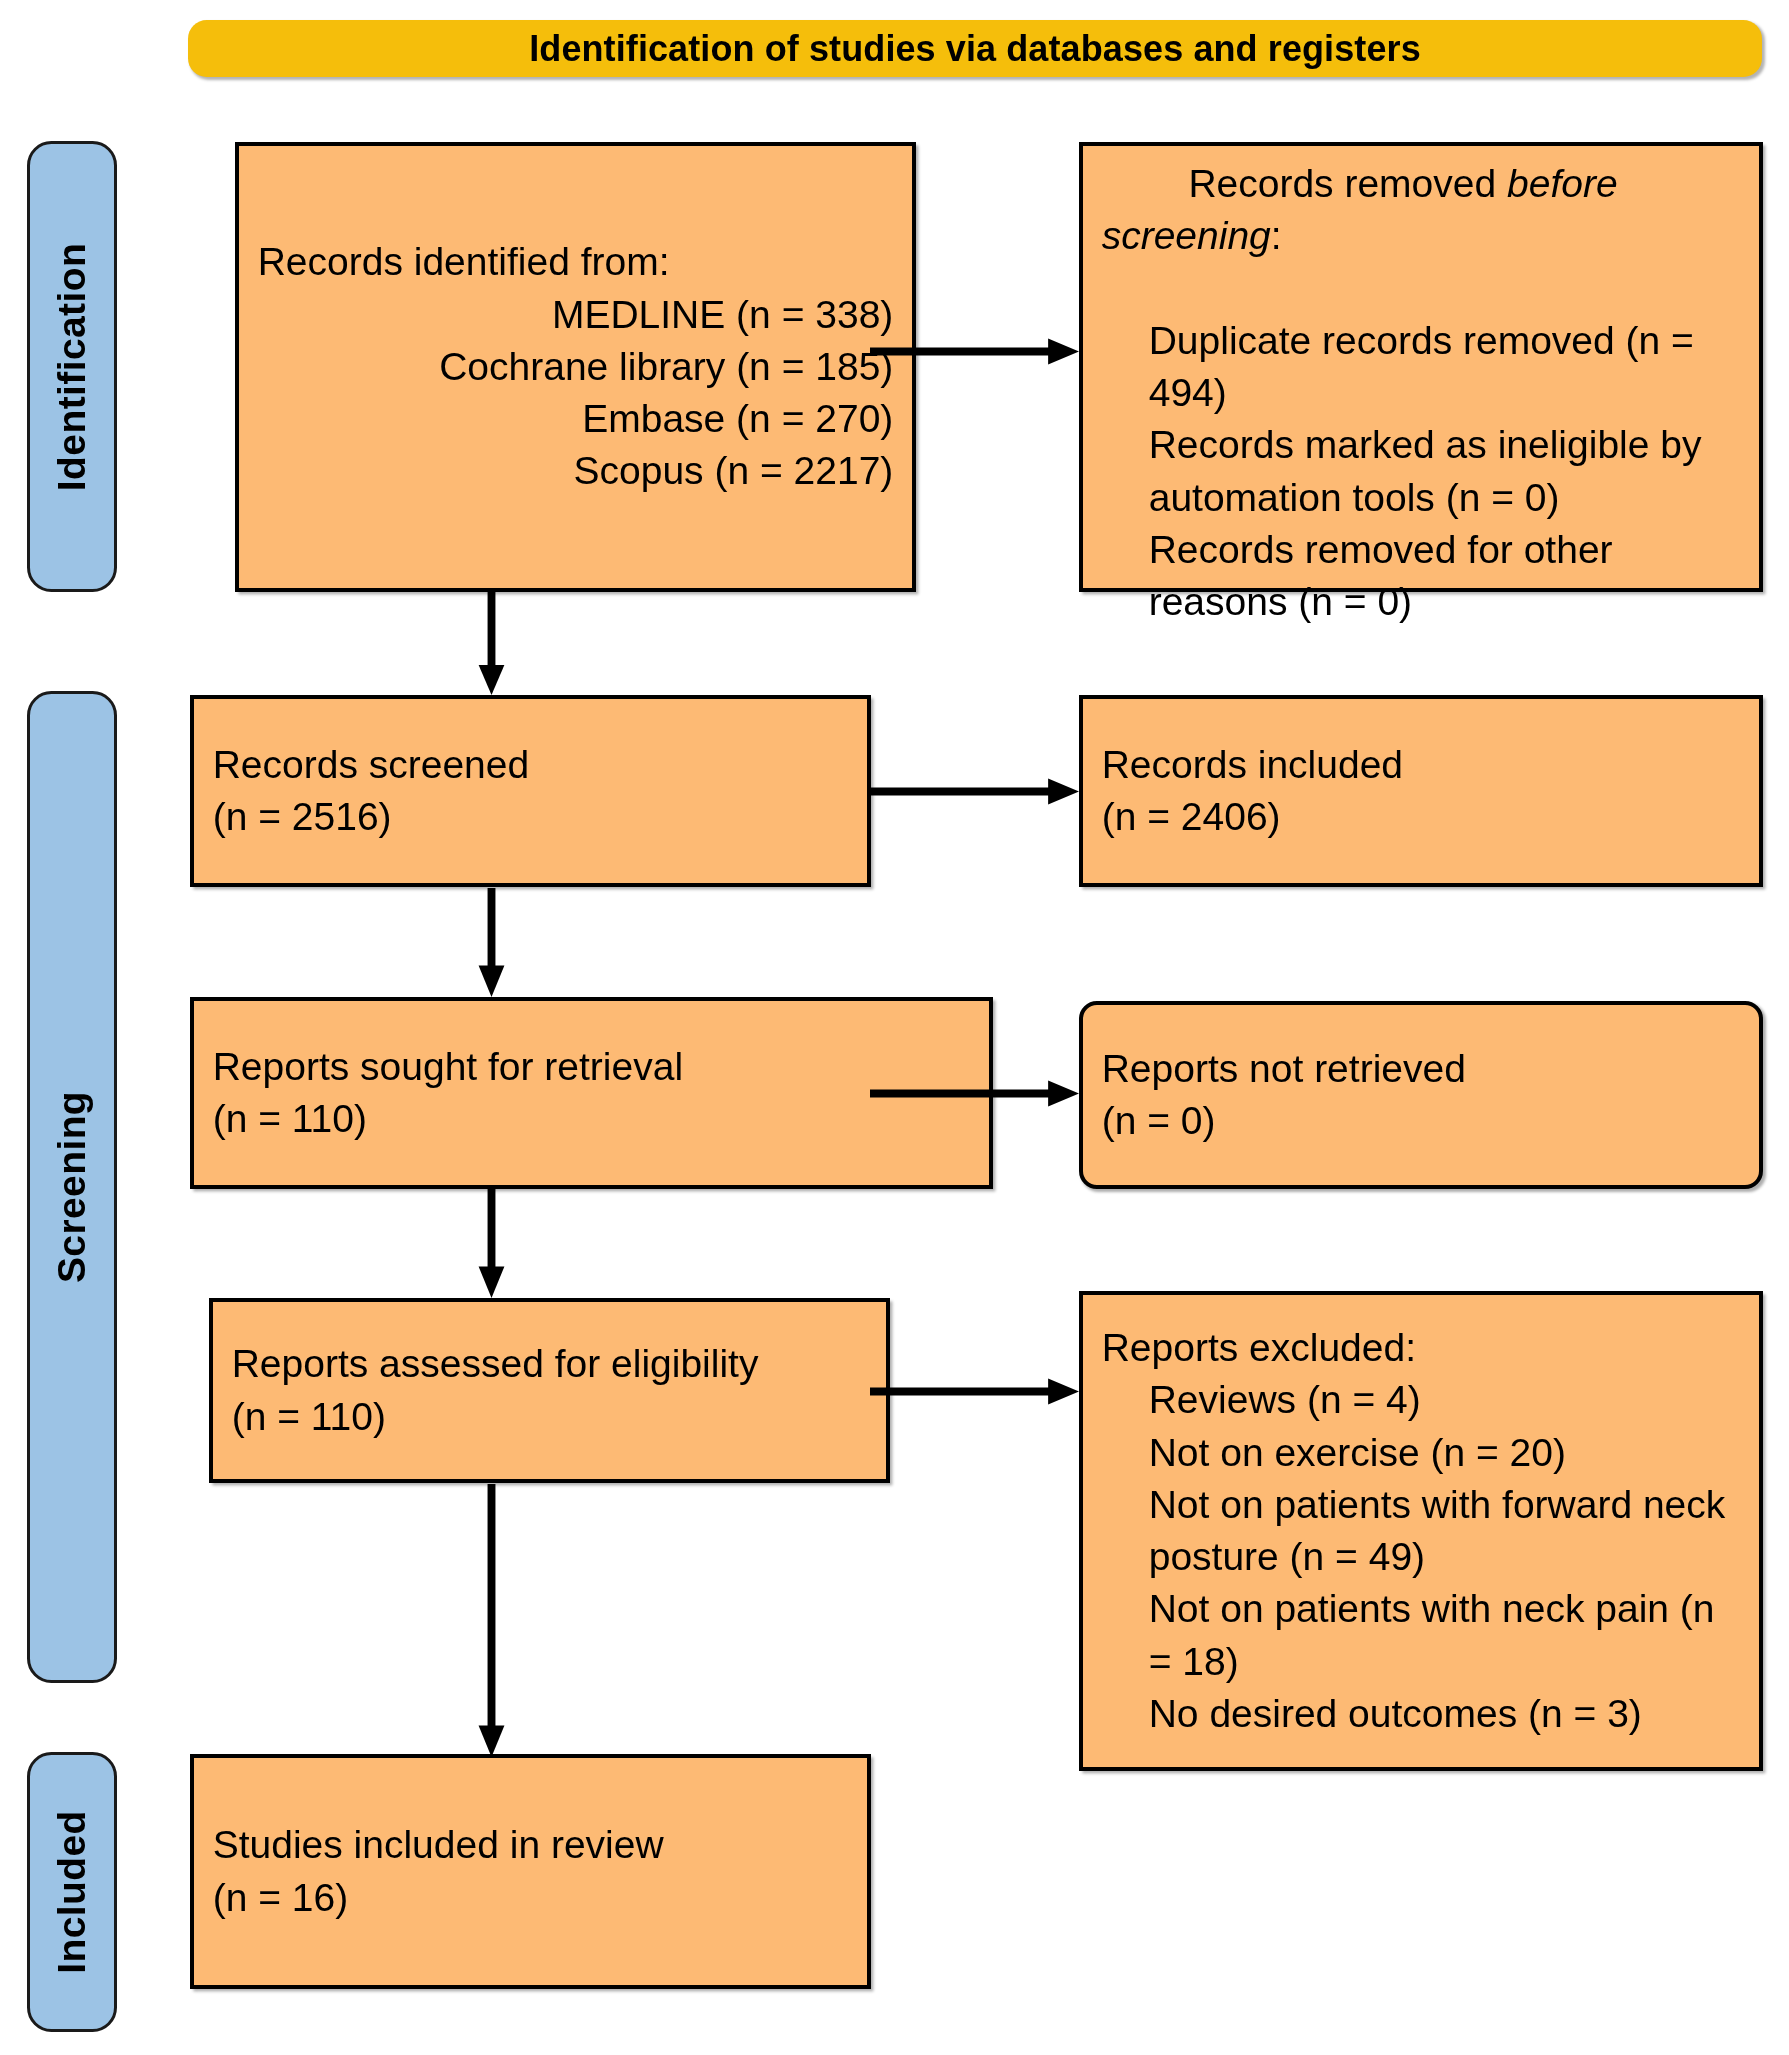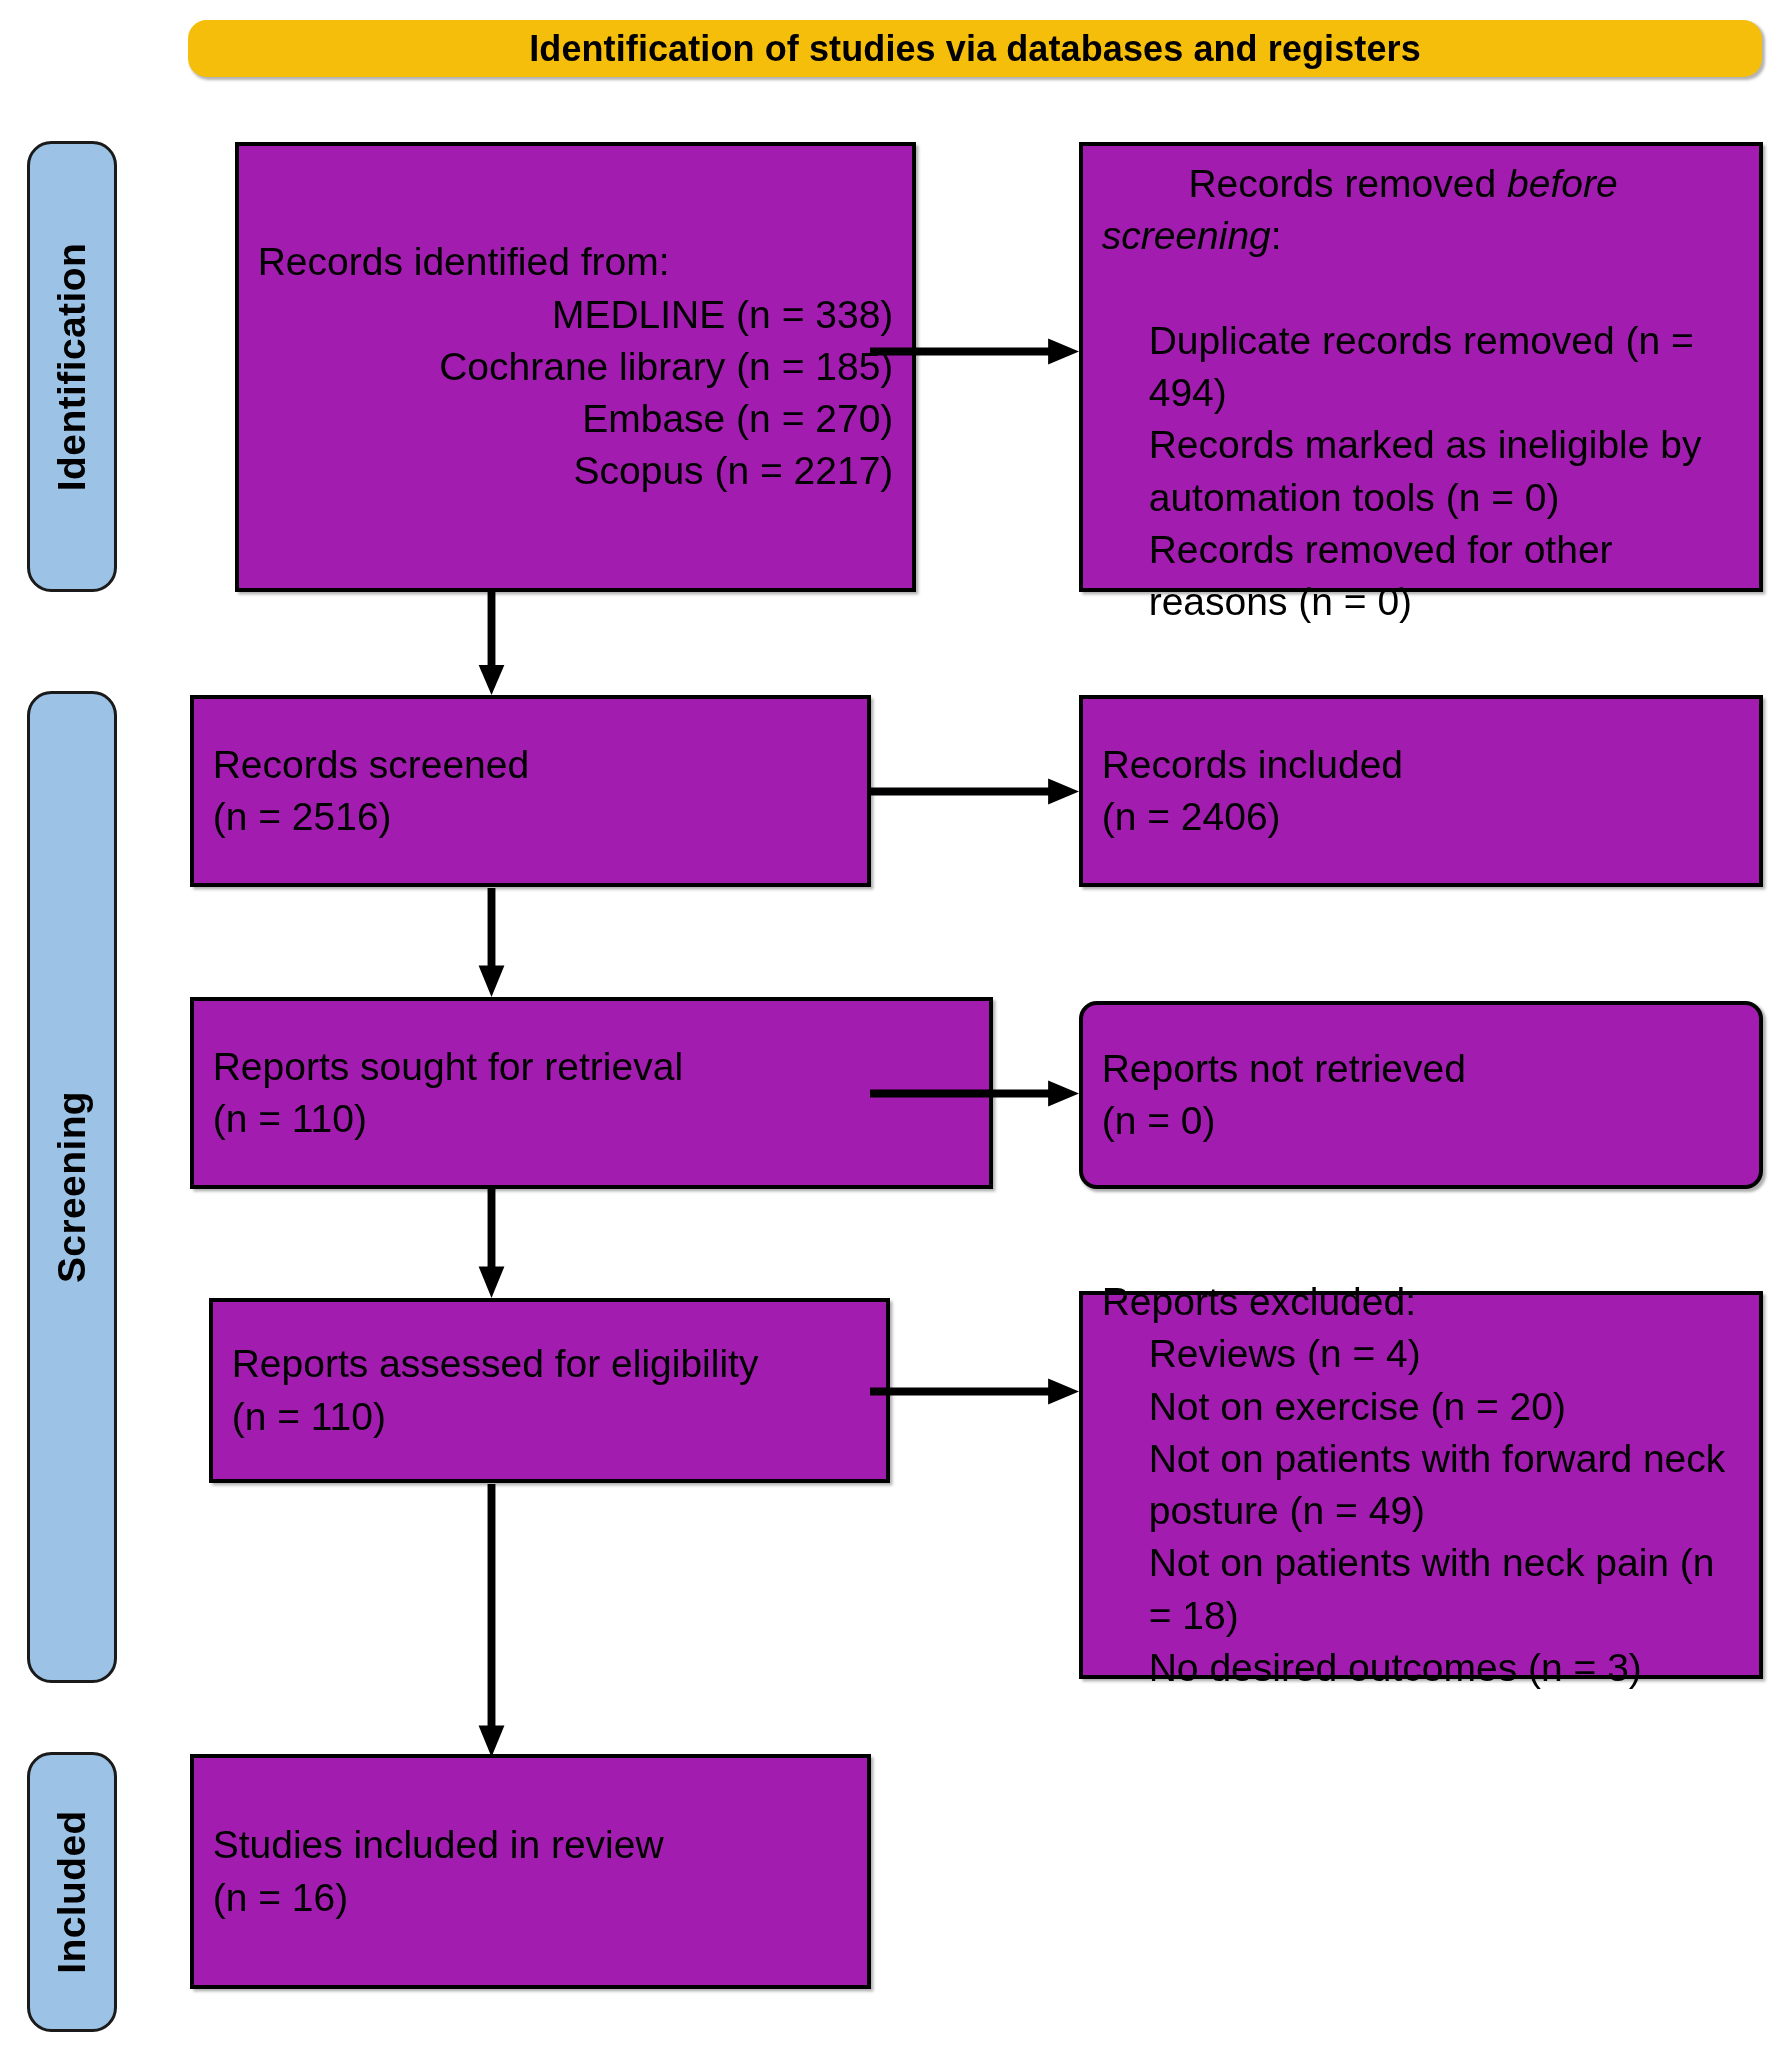--- a/index.html
+++ b/index.html
@@ -54,21 +54,21 @@
     font-weight: bold;
     font-size: 36px;
     color: #000000;
     text-align: center;
     letter-spacing: 0.1px;
   }
 
   
   .node {
     position: absolute;
-    background: #a21caf;
+    background: #fdba74;
     border: 4.3px solid #000000;
     box-sizing: border-box;
     box-shadow: 2.9px 2.9px 2.9px rgba(0,0,0,0.32);
     display: flex;
     align-items: center;
   }
   .node .node-body {
     width: 100%;
     padding: 0 18.7px;
     font-size: 39px;
@@ -211,21 +211,21 @@
     </svg>
   </div>
 
   <div class="node" style="left:190px; top:1298px; width:681px; height:185px;margin-left:19px;">
     <div class="node-body">
       <div class="line">Reports assessed for eligibility</div>
       <div class="line">(n = 110)</div>
     </div>
   </div>
 
-  <div class="node" style="left:1079px; top:1291px; width:684px; height:388px;">
+  <div class="node" style="left:1079px; top:1291px; width:684px; height:480px;">
     <div class="node-body">
       <div class="line">Reports excluded:</div>
       <div class="line hang">Reviews (n = 4)</div>
       <div class="line hang">Not on exercise (n = 20)</div>
       <div class="line hang">Not on patients with forward neck posture (n = 49)</div>
       <div class="line hang">Not on patients with neck pain (n = 18)</div>
       <div class="line hang">No desired outcomes (n = 3)</div>
     </div>
   </div>
 

